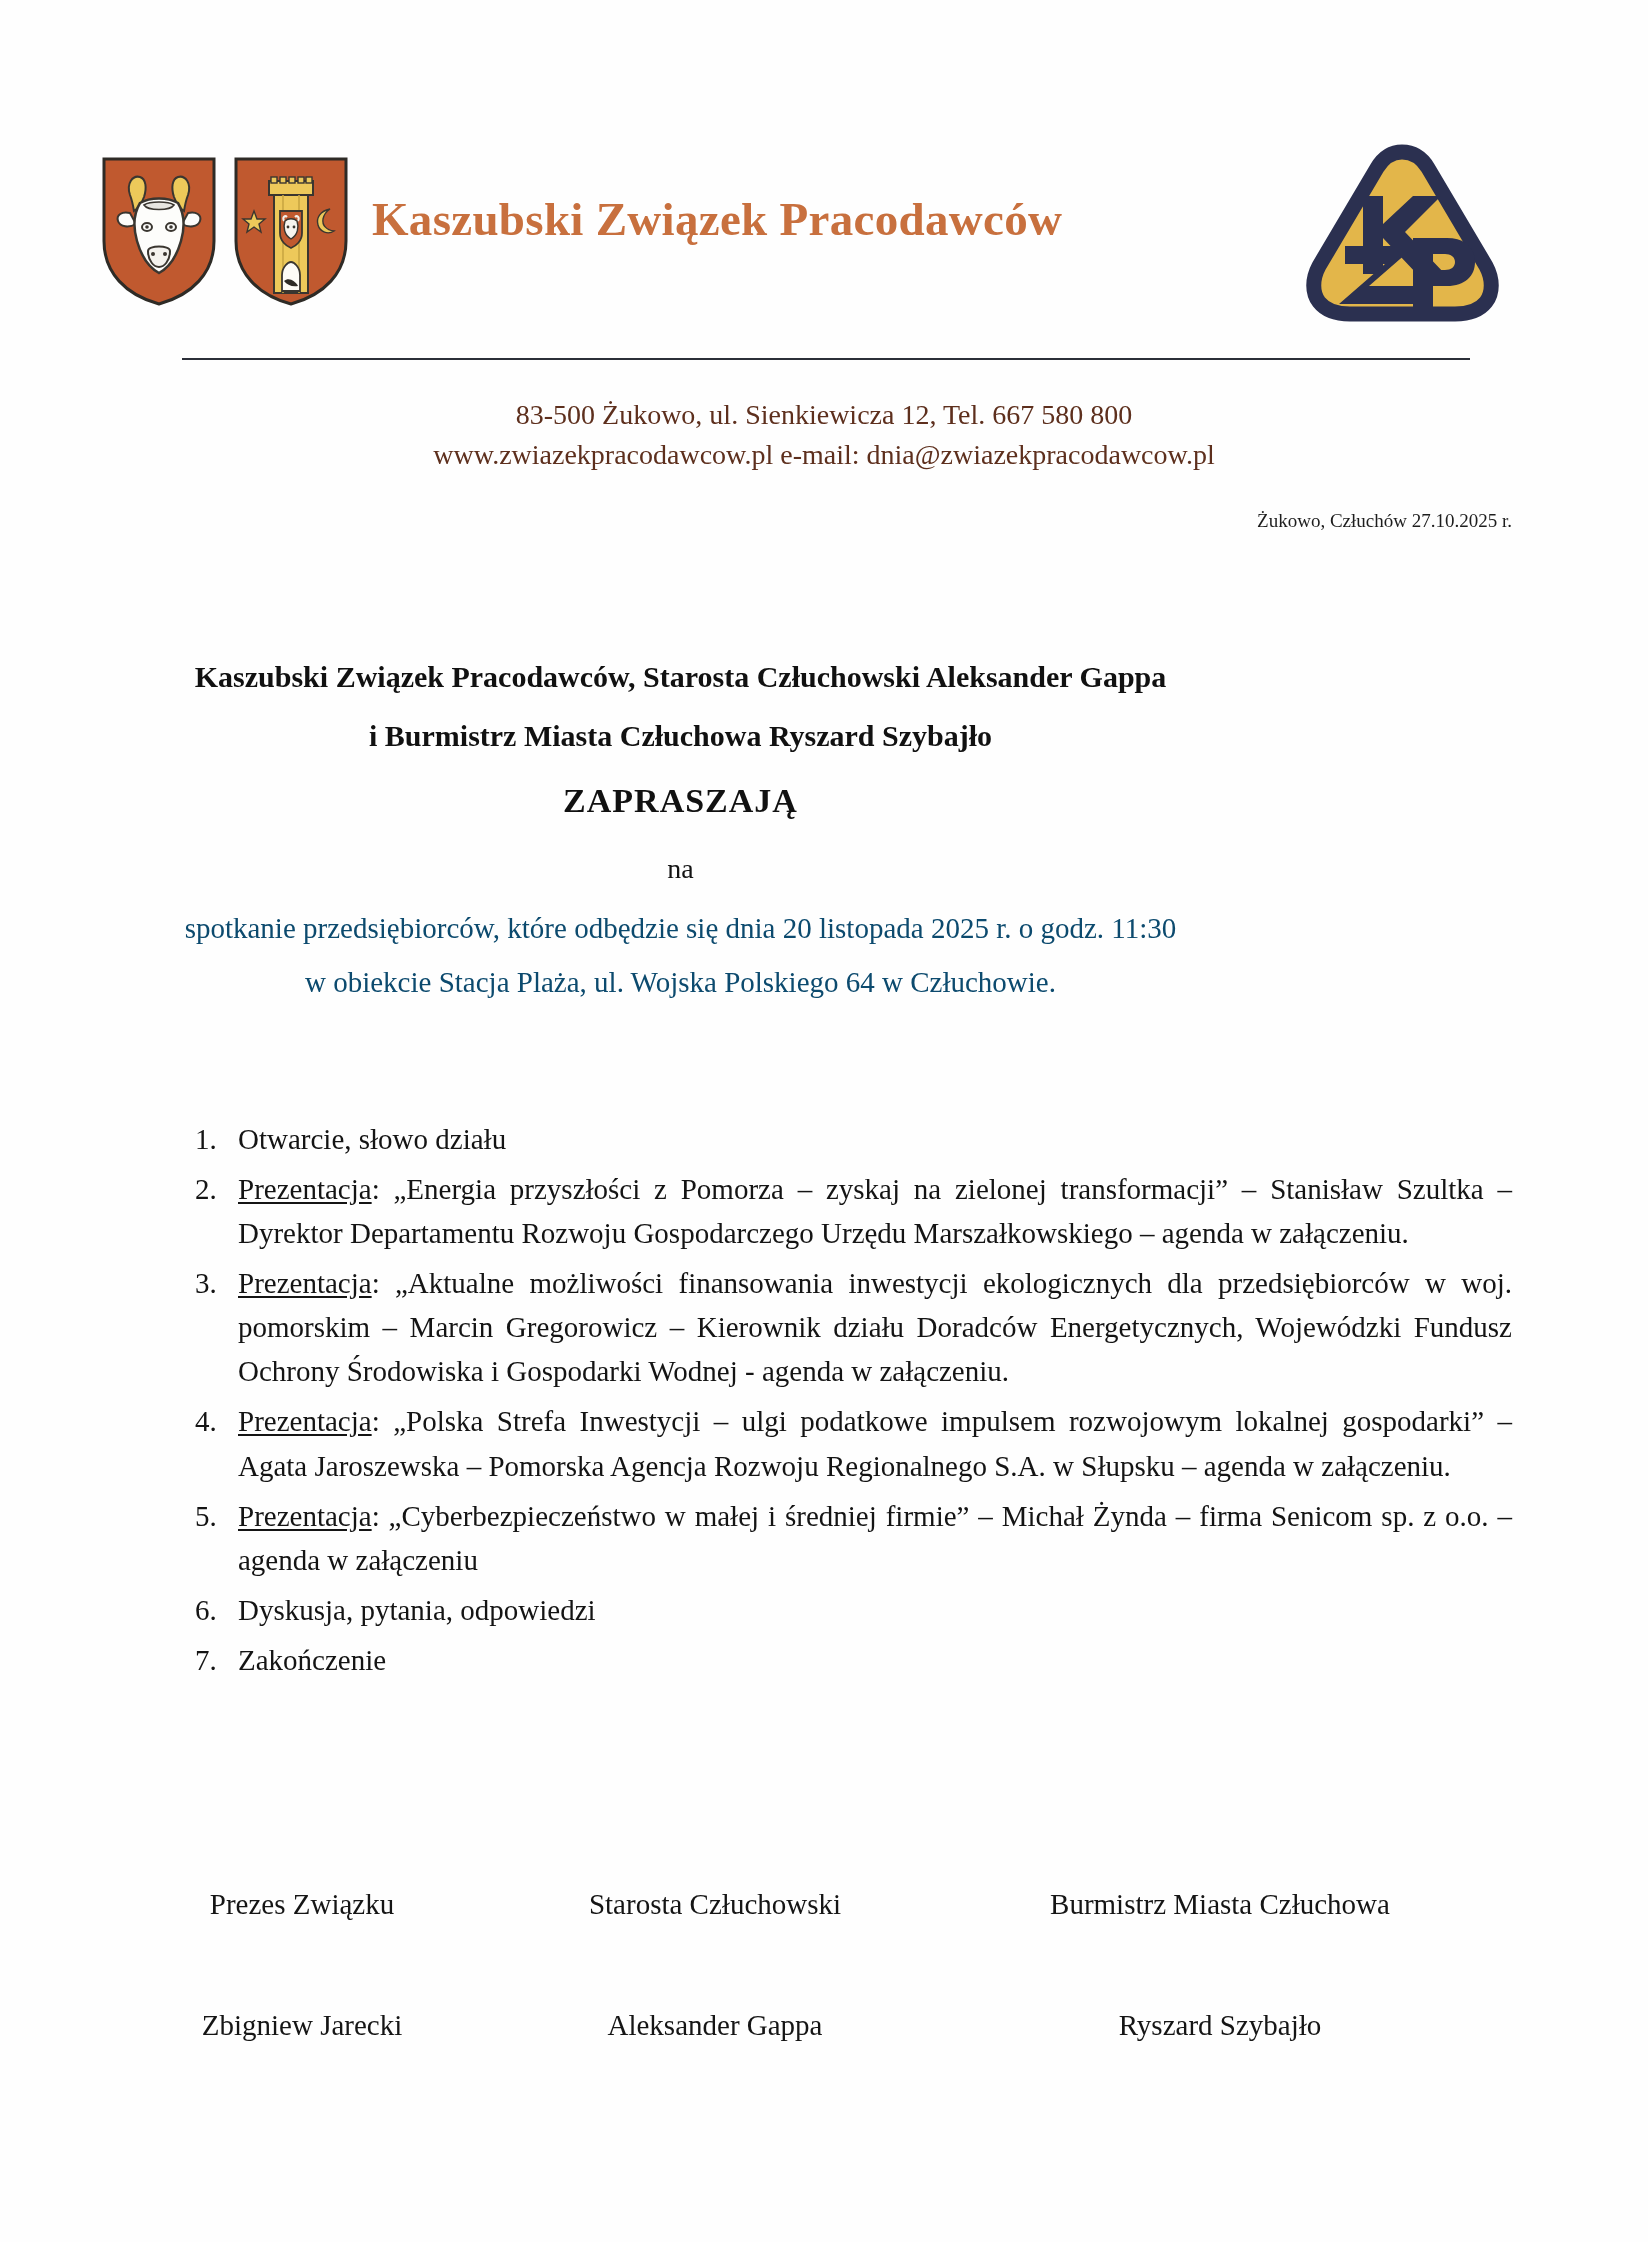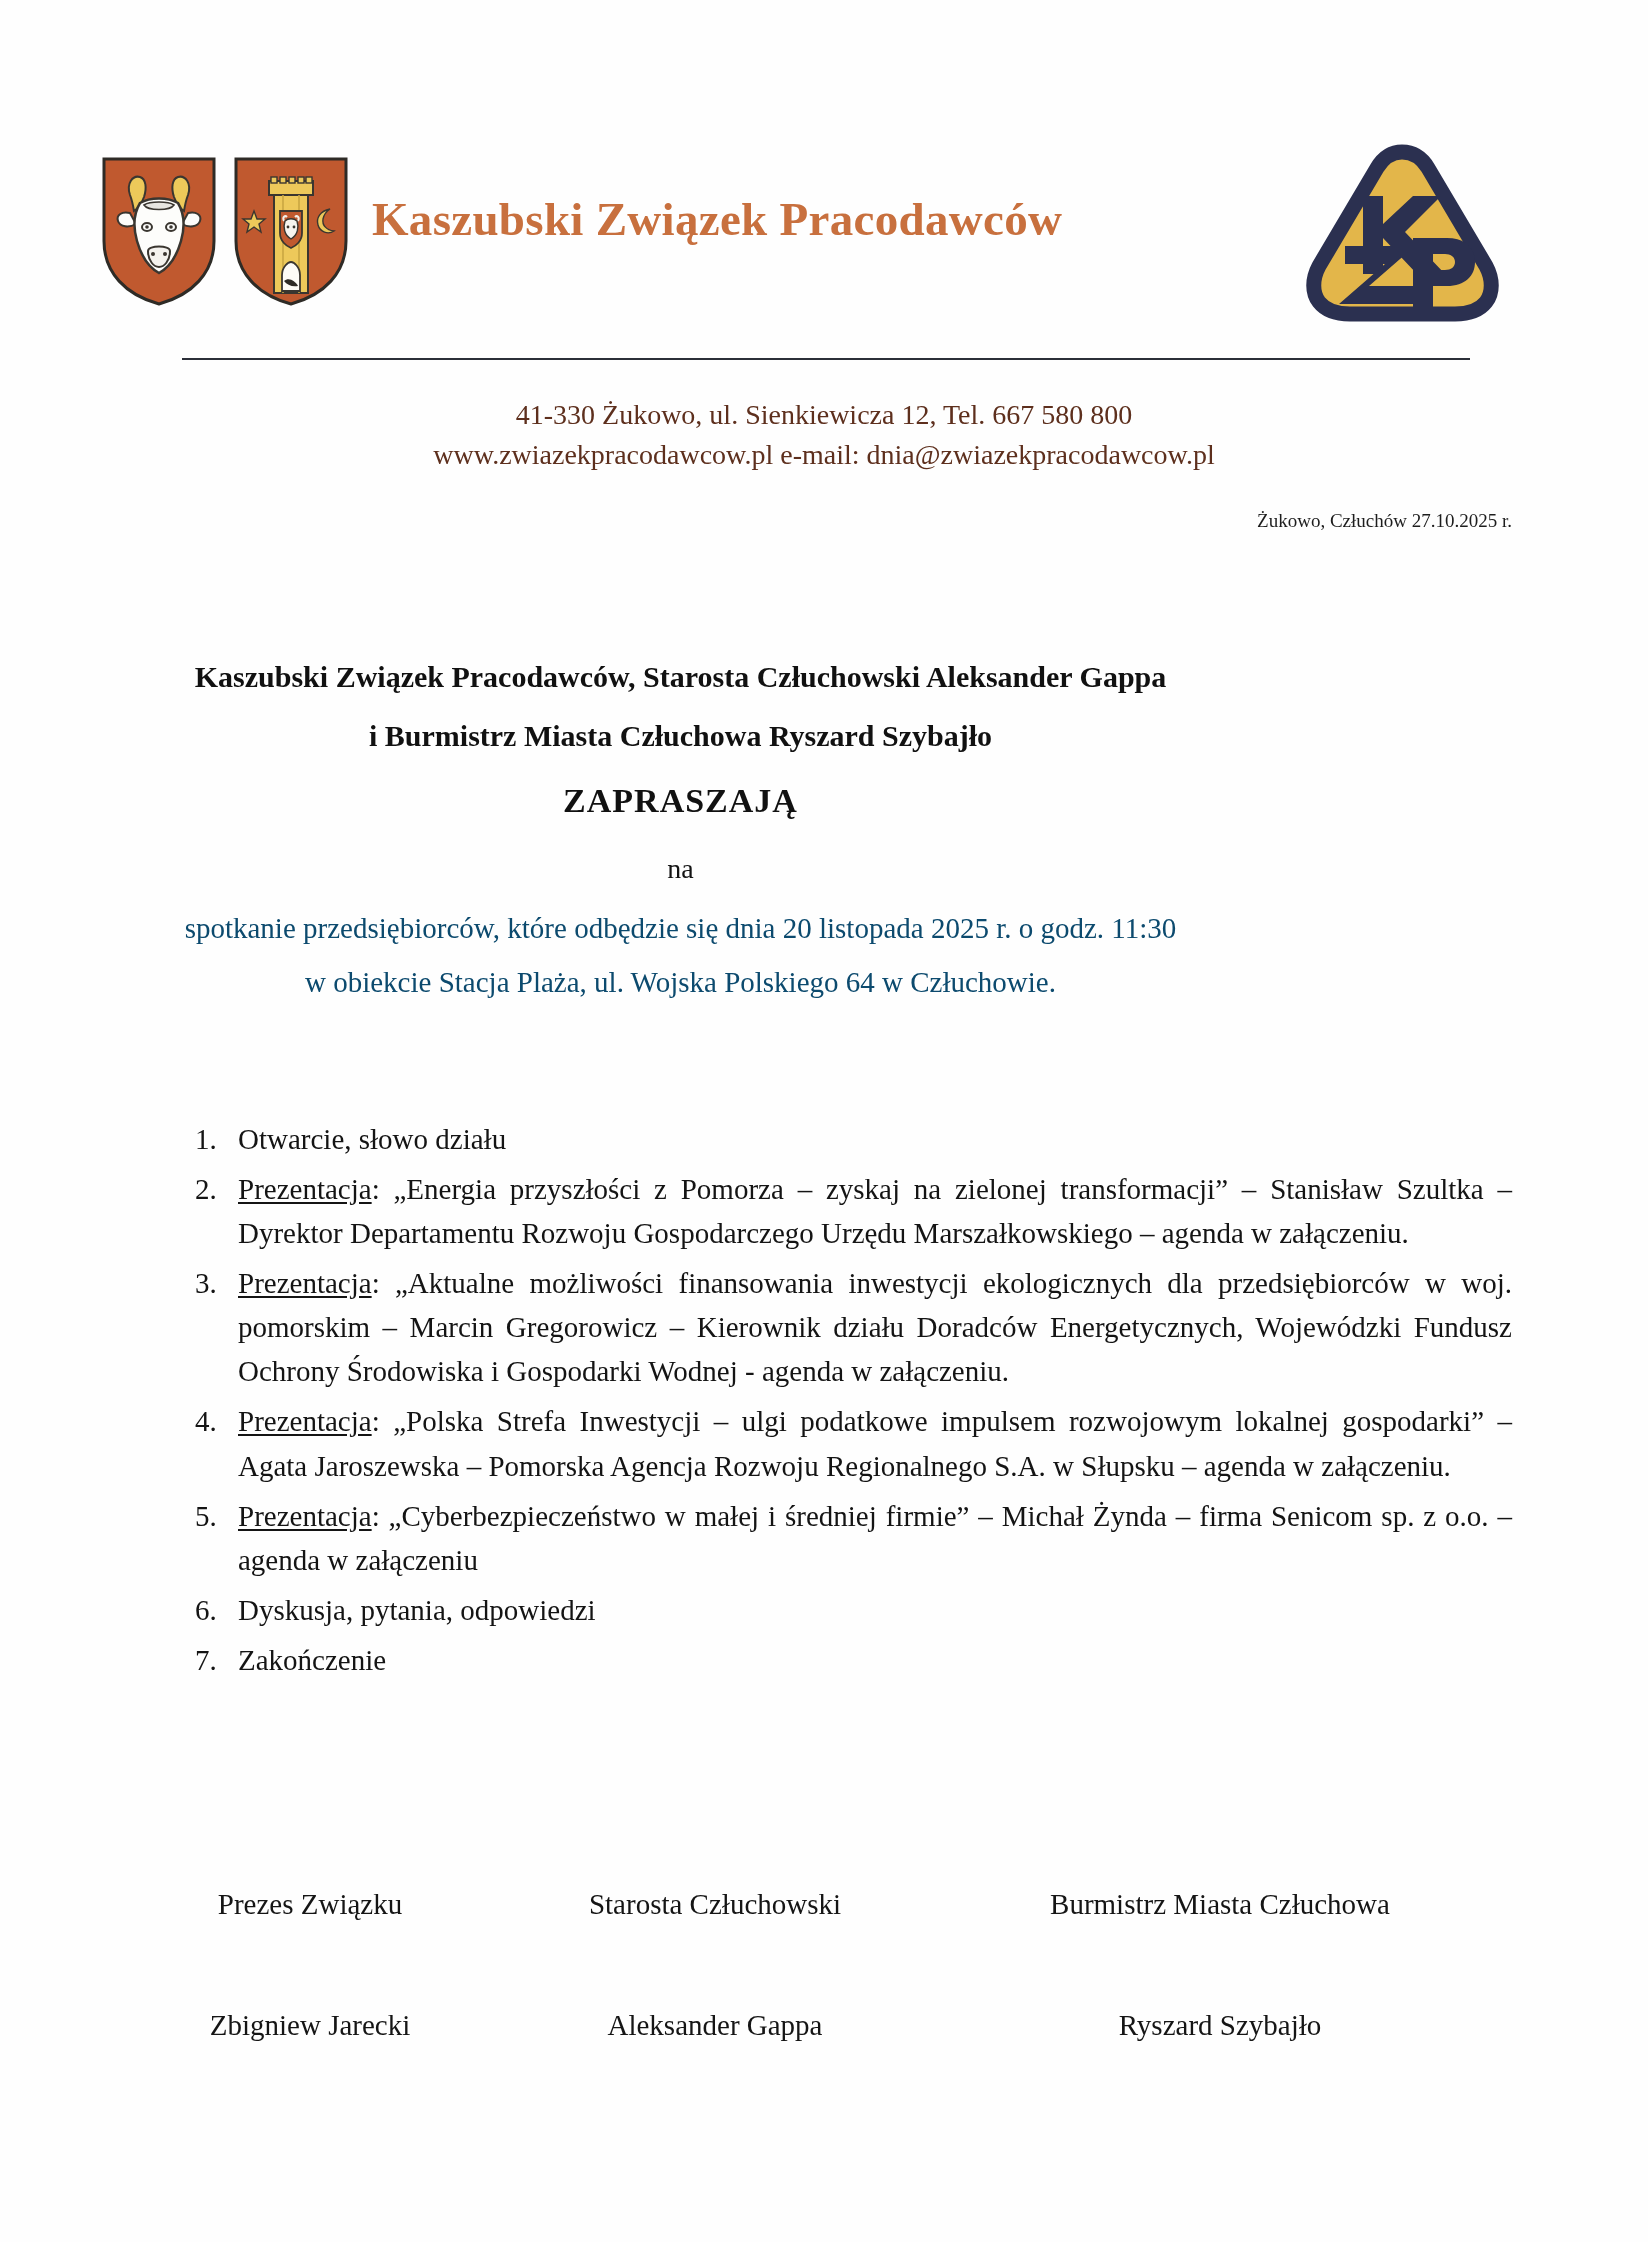--- a/index.html
+++ b/index.html
@@ -160,21 +160,21 @@
     position: absolute;
     left: 0;
     top: 1888px;
     width: 1648px;
     height: 280px;
   }
   .sig-col {
     position: absolute;
     text-align: center;
   }
-  .sig-col-1 { left: 160px; width: 300px; }
+  .sig-col-1 { left: 152px; width: 300px; }
   .sig-col-2 { left: 545px; width: 340px; }
   .sig-col-3 { left: 1000px; width: 440px; }
   .sig-role {
     font-size: 29px;
     color: #151515;
     white-space: nowrap;
   }
   .sig-gap { height: 88px; }
   .sig-name {
     font-size: 29px;
@@ -258,21 +258,21 @@
         <path d="M50 108 H120 L74 148 H124 V166 H44 L90 126 H50 Z" fill="#2b3050"></path>
 
         <path d="M118 100 H152 C170 100 180 110 180 124 C180 138 170 148 152 148 H138 V178 H118 Z M138 116 V132 H150 C156 132 160 129 160 124 C160 119 156 116 150 116 Z" fill="#2b3050"></path>
       </svg>
     </div>
 
     <div class="rule"></div>
   </div>
 
   <div class="contact-block">
-    <div class="contact-line">41-330 Żukowo, ul. Sienkiewicza 12, Tel. 667 580 800</div>
+    <div class="contact-line">83-500 Żukowo, ul. Sienkiewicza 12, Tel. 667 580 800</div>
     <div class="contact-line">www.zwiazekpracodawcow.pl  e-mail: dnia@zwiazekpracodawcow.pl</div>
   </div>
 
   <div class="date-line">Żukowo, Człuchów 27.10.2025 r.</div>
 
   <div class="invite">
     <div class="invite-bold">Kaszubski Związek Pracodawców, Starosta Człuchowski Aleksander Gappa</div>
     <div class="invite-bold">i Burmistrz Miasta Człuchowa Ryszard Szybajło</div>
     <div class="invite-headline">ZAPRASZAJĄ</div>
     <div class="invite-na">na</div>

